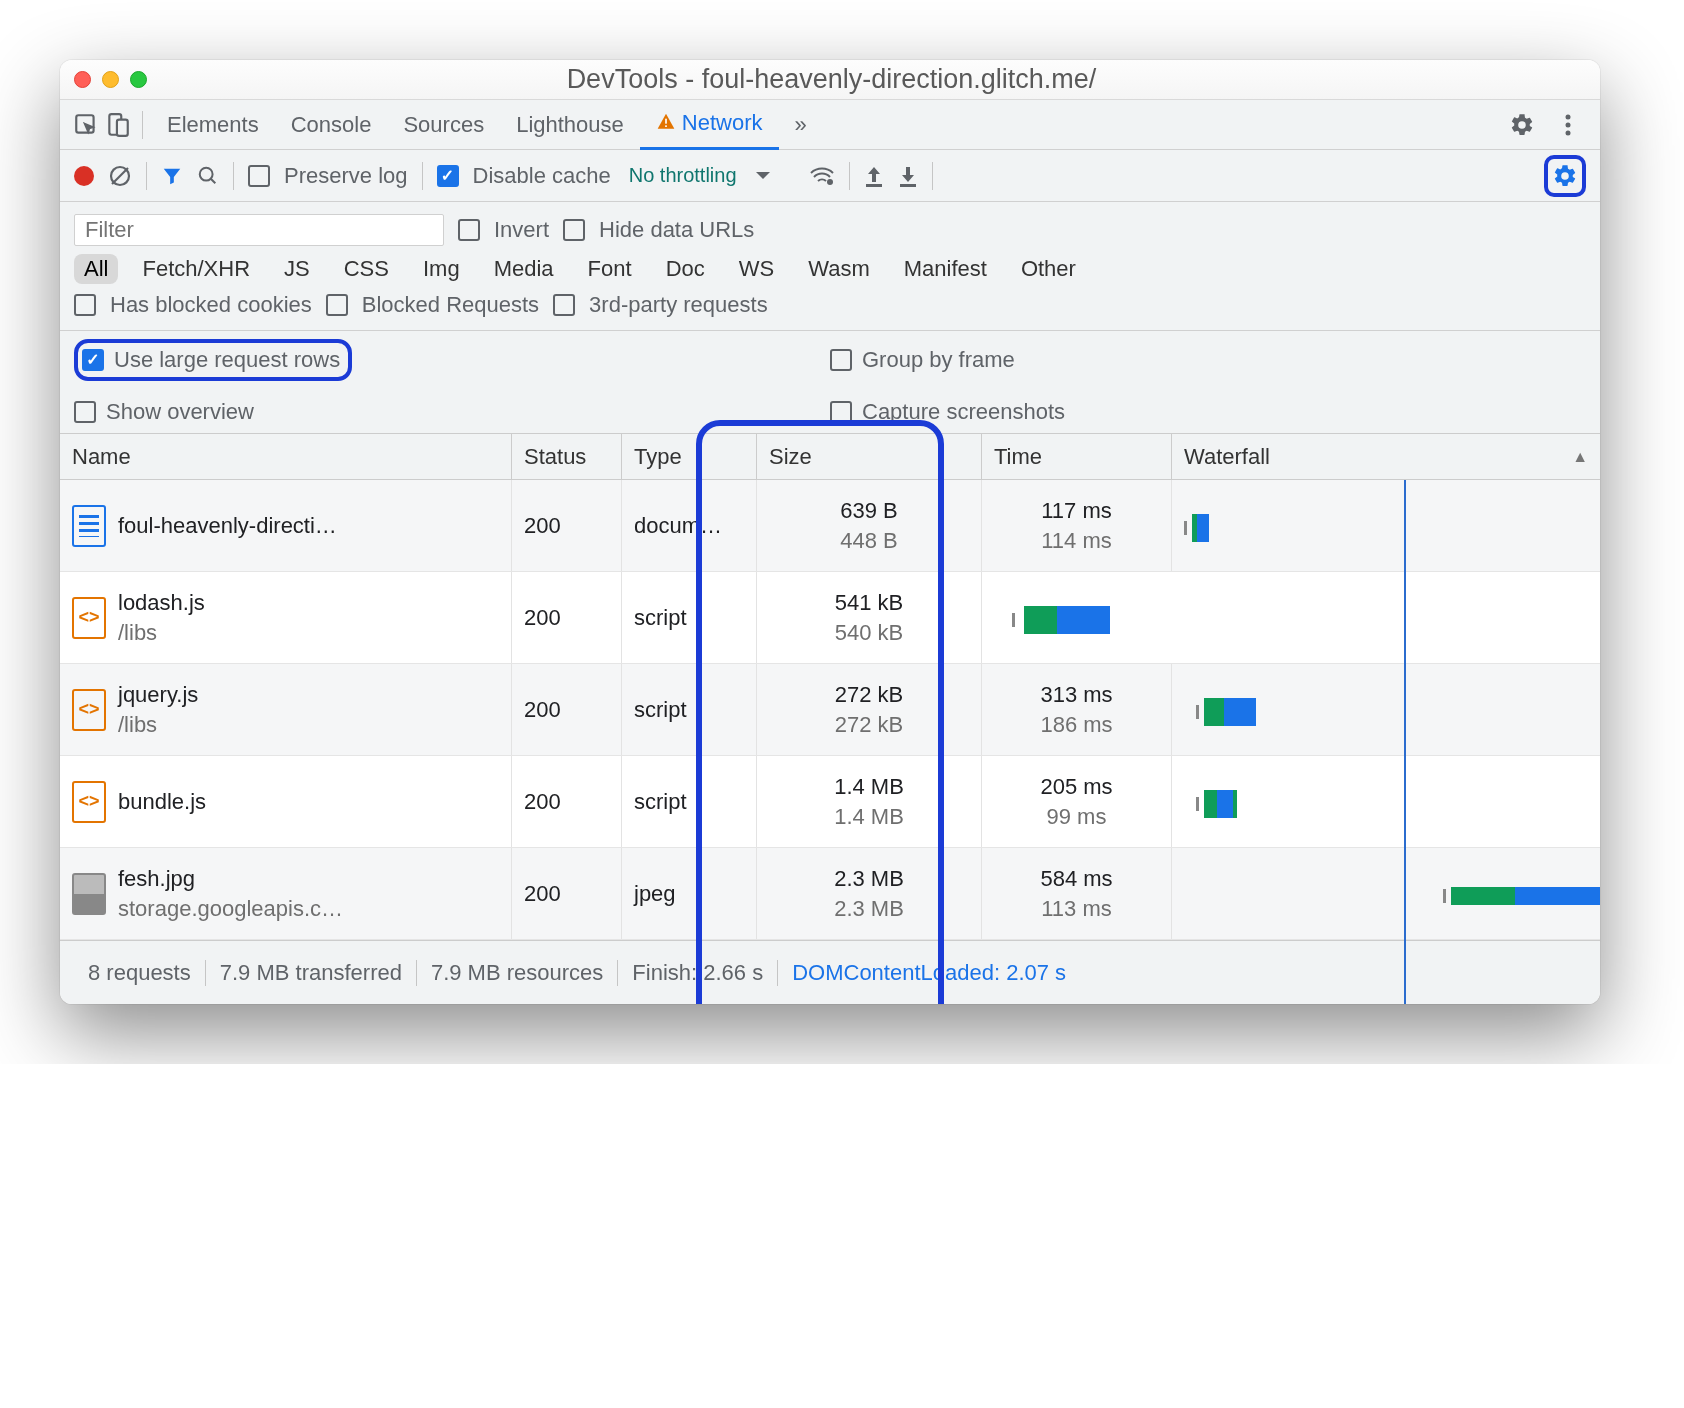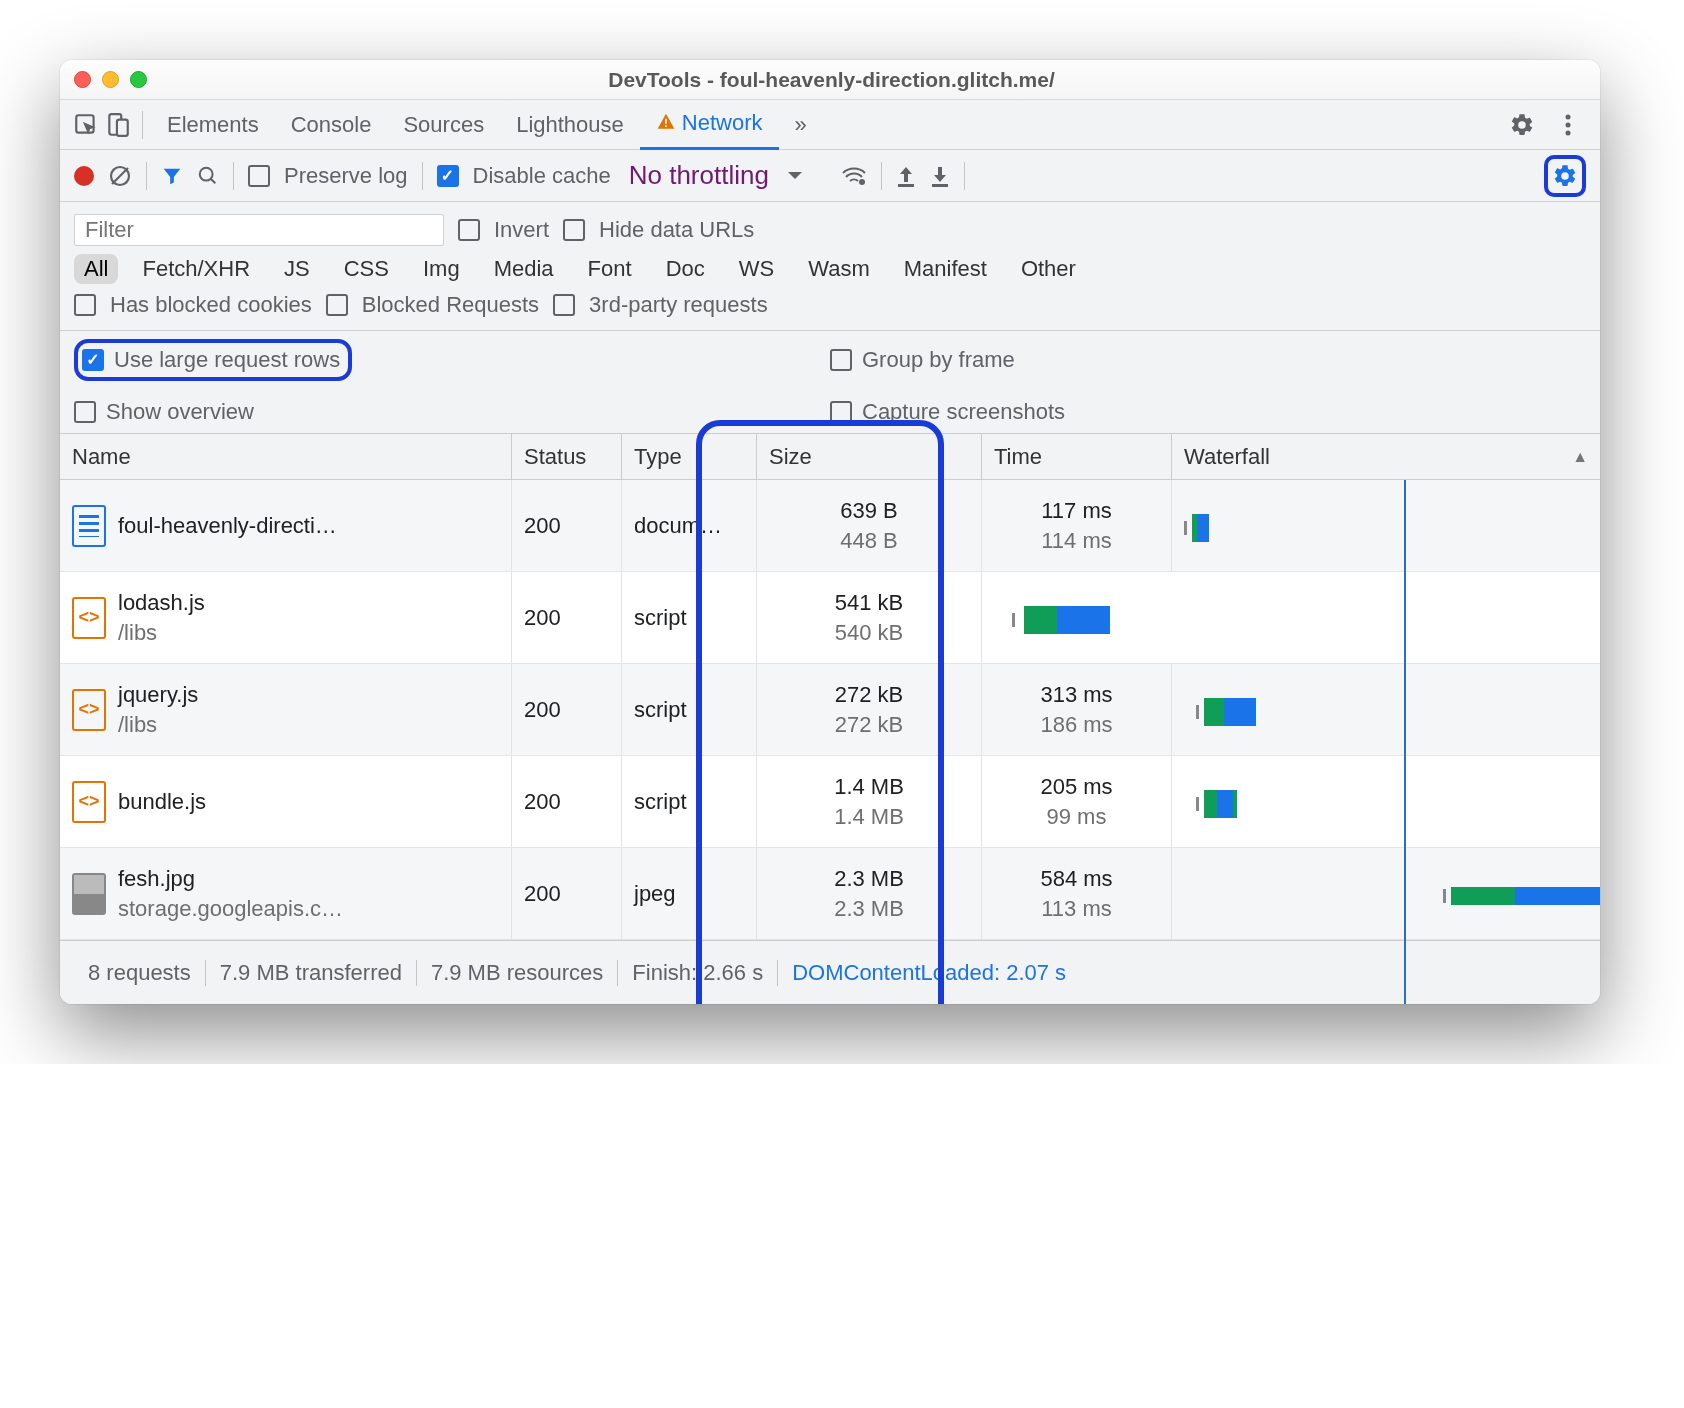--- a/index.html
+++ b/index.html
@@ -22,21 +22,21 @@
   align-items: center;
   padding: 0 14px;
   background: linear-gradient(#fdfdfd,#f5f5f5);
   border-bottom: 1px solid #d9d9d9;
 }
 .traffic { display: flex; gap: 11px; }
 .traffic .dot { width: 17px; height: 17px; border-radius: 50%; }
 .dot.red { background:#ff5f57; border:1px solid #e24238;}
 .dot.yellow { background:#febc2e; border:1px solid #e1a117;}
 .dot.green { background:#28c840; border:1px solid #1ba72c;}
-.title-text { flex:1; text-align:center; font-weight:700; font-size:21px; color:#595959; margin-left:-70px; }
+.title-text { flex:1; text-align:center; font-weight:400; font-size:27px; color:#595959; margin-left:-70px; }
 .tabbar {
   height: 50px;
   display:flex; align-items:center; padding:0 10px;
   border-bottom:1px solid #d0d0d0;
   background:#f1f3f4;
 }
 .tabbar .iconbtn { width:32px; height:32px; display:flex;align-items:center;justify-content:center; color:#5f6368; cursor:pointer; }
 .vsep { width:1px; height:28px; background:#c5c5c5; margin:0 8px; }
 .tab { padding:0 16px; height:50px; display:flex;align-items:center; font-size:22px; color:#5f6368; cursor:pointer; gap:6px;}
 .tab.active { color:#1a73e8; border-bottom:3px solid #1a73e8; height:50px; }
@@ -47,21 +47,21 @@
   height:52px; display:flex; align-items:center; padding:0 14px; gap:14px;
   border-bottom:1px solid #d0d0d0; background:#f1f3f4;
 }
 .rec-dot { width:20px; height:20px; border-radius:50%; background:#d93025; }
 .toolbar .ticon { color:#5f6368; display:flex;align-items:center;justify-content:center; cursor:pointer; }
 .toolbar .ticon.blue { color:#1a73e8; }
 .chk { width:22px; height:22px; border:2px solid #5f6368; border-radius:3px; display:inline-flex;align-items:center;justify-content:center; cursor:pointer; flex:none;}
 .chk.checked { background:#1a73e8; border-color:#1a73e8; }
 .chk.checked::after { content:"✓"; color:#fff; font-size:16px; font-weight:900; line-height:1;}
 .lbl { font-size:22px; color:#5f6368; }
-.throttling { font-size:26px; color:#701a75; padding:0 4px; }
+.throttling { font-size:20px; color:#0f766e; padding:0 4px; }
 .filterbar {
   padding:8px 14px; background:#f1f3f4; border-bottom:1px solid #d0d0d0;
 }
 .filter-row { display:flex; align-items:center; gap:14px; padding:4px 0; flex-wrap:wrap;}
 .filter-input { width:370px; height:32px; background:#fff; border:1px solid #d0d0d0; padding:0 10px; font-size:22px; color:#888; border-radius:2px;}
 .pill { padding:2px 10px; border-radius:8px; font-size:22px; color:#333; cursor:pointer;}
 .pill.active { background:#d8d8d8; color:#000; font-weight:400;}
 .optsbar {
   padding:8px 14px 8px 14px; background:#f1f3f4; border-bottom:1px solid #ccc;
 }

